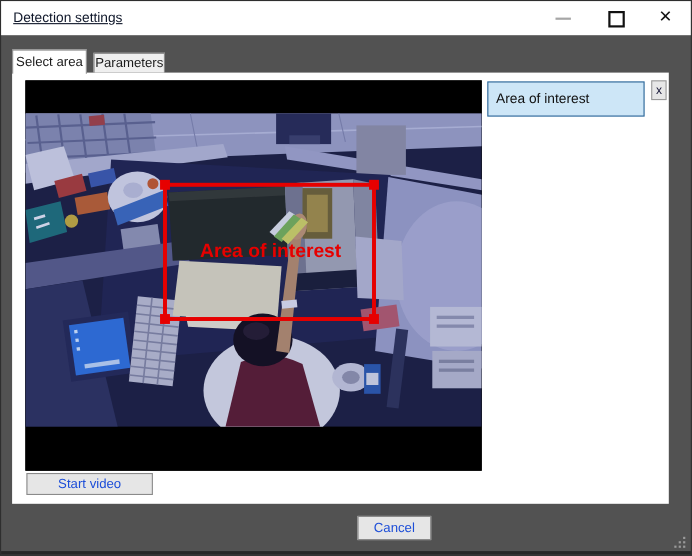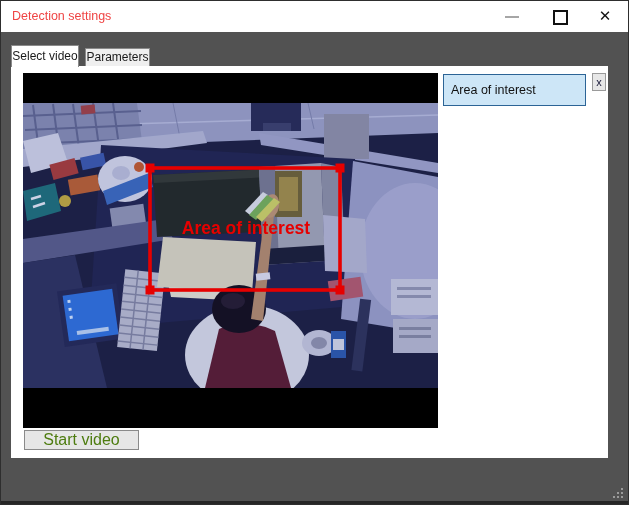--- a/index.html
+++ b/index.html
@@ -3,21 +3,21 @@
 <meta charset="utf-8">
 <style>
   html,body{margin:0;padding:0;background:#222;}
   body{width:629px;height:505px;position:relative;overflow:hidden;
        font-family:"Liberation Sans","DejaVu Sans",sans-serif;
        -webkit-font-smoothing:antialiased;}
   .window{position:absolute;left:0;top:0;width:627px;height:503px;
           background:#525252;border:1px solid #2e2e2e;}
   
   .titlebar{position:absolute;left:0;top:0;width:627px;height:31px;background:#ffffff;}
-  .title-text{position:absolute;left:11px;top:0;line-height:31px;font-size:12.5px;color:#ef4444;}
+  .title-text{position:absolute;left:11px;top:0;line-height:31px;font-size:12.5px;color:#0f172a;text-decoration:underline;}
   .winbtn{position:absolute;top:0;width:38px;height:31px;}
   .winbtn.min{left:492px;}
   .winbtn.max{left:539px;}
   .winbtn.close{left:585px;text-align:center;line-height:30px;font-size:15px;color:#111;}
   .min-glyph{position:absolute;left:12px;top:15px;width:14px;height:2px;background:#a6a6a6;}
   .max-glyph{position:absolute;left:13px;top:9px;width:11px;height:11px;border:2px solid #111;}
   
   .tab{position:absolute;box-sizing:border-box;font-size:12px;color:#1a1a1a;
        border:1px solid #8a8a8a;border-bottom:none;text-align:center;}
   .tab.selected{left:10px;top:44px;width:68px;height:22px;background:#ffffff;
@@ -32,21 +32,21 @@
   
   .area-input{position:absolute;left:432px;top:8px;width:143px;height:32px;
               box-sizing:border-box;background:#cde6f7;border:1px solid #2c6496;
               font-family:"Liberation Sans",sans-serif;font-size:12.5px;color:#111;
               padding:0 0 0 7px;outline:none;}
   .remove-btn{position:absolute;left:581px;top:7px;width:14px;height:18px;
               box-sizing:border-box;background:#e7e7e7;border:1px solid #9a9a9a;
               font-size:11px;line-height:15px;text-align:center;color:#1a1a3a;padding:0;}
   
   .btn{position:absolute;box-sizing:border-box;background:#e6e6e6;border:1px solid #8a8a8a;
-       font-family:"Liberation Sans",sans-serif;font-size:16px;color:#4d7c0f;
+       font-family:"Liberation Sans",sans-serif;font-size:12px;color:#1d4ed8;
        text-align:center;padding:0;}
   .start-video{left:13px;top:364px;width:115px;height:20px;line-height:18px;}
   .ok{left:236px;top:468px;width:75px;height:22px;line-height:20px;}
   .cancel{left:324px;top:468px;width:67px;height:22px;line-height:20px;}
   .bottom-edge{position:absolute;left:0;bottom:0;width:627px;height:3px;background:#262626;}
   .grip{position:absolute;right:3px;bottom:4px;width:14px;height:14px;}
 </style>
 </head>
 <body>
 
@@ -56,21 +56,21 @@
     <div class="title-text">Detection settings</div>
     <div class="winbtn min">
       <span class="min-glyph"></span>
     </div>
     <div class="winbtn max">
       <span class="max-glyph"></span>
     </div>
     <div class="winbtn close"><span>✕</span></div>
   </div>
 
-  <div class="tab selected">Select video</div>
+  <div class="tab selected">Select area</div>
   <div class="tab unselected">Parameters</div>
 
   <div class="tabpage">
 
     <div class="video">
       <svg width="415" height="355" viewBox="0 0 415 355">
         <defs>
           <clipPath id="camclip">
               <rect x="0" y="0" width="415" height="285"></rect>
             </clipPath>
@@ -200,20 +200,21 @@
         </g>
       </svg>
     </div>
 
     <input class="area-input" type="text" value="Area of interest" style="">
     <button class="remove-btn">x</button>
 
     <button class="btn start-video">Start video</button>
   </div>
 
+  <button class="btn cancel">Cancel</button>
 
   <svg class="grip" width="14" height="14" viewBox="0 0 14 14">
     <rect x="10" y="2" width="2" height="2" fill="#9a9a9a"></rect>
     <rect x="6" y="6" width="2" height="2" fill="#9a9a9a"></rect>
     <rect x="10" y="6" width="2" height="2" fill="#9a9a9a"></rect>
     <rect x="2" y="10" width="2" height="2" fill="#9a9a9a"></rect>
     <rect x="6" y="10" width="2" height="2" fill="#9a9a9a"></rect>
     <rect x="10" y="10" width="2" height="2" fill="#9a9a9a"></rect>
   </svg>
 

